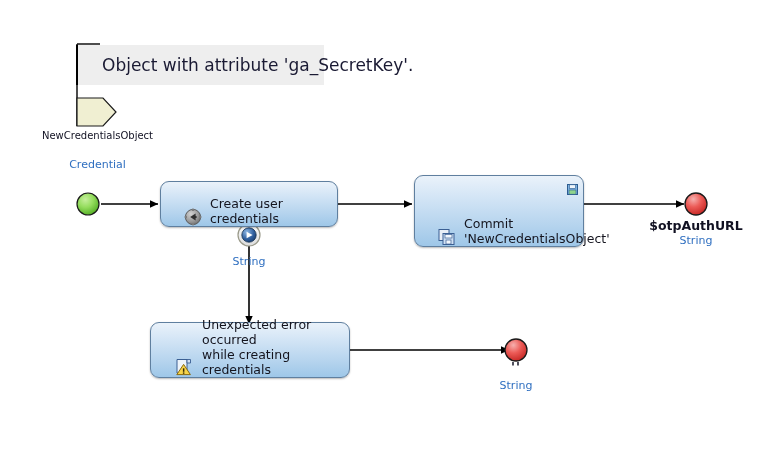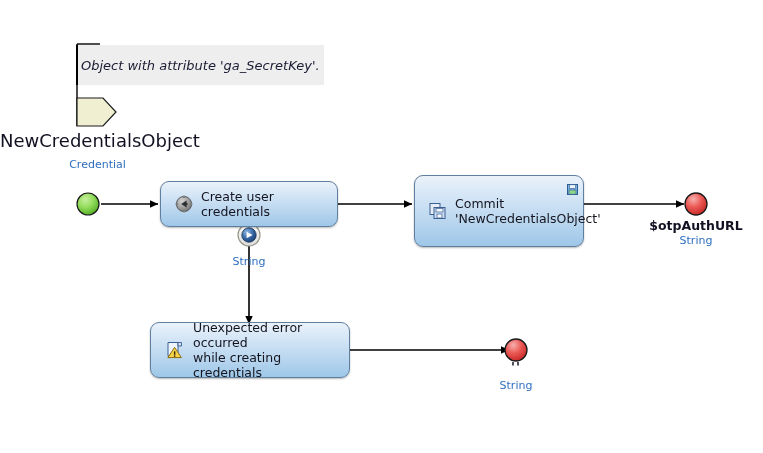--- a/index.html
+++ b/index.html
@@ -35,54 +35,53 @@
     top: 45px;
     width: 248px;
     height: 40px;
     background: #eeeeee;
     border-left: 2px solid #000000;
     box-sizing: border-box;
     display: flex;
     align-items: center;
   }
   .note-text {
-    font-size: 13px;
+    font-size: 17px;
     color: #1a1a33;
-    padding-left: 3px;
-    white-space: nowrap;
-    font-style: italic;
+    padding-left: 24px;
+    white-space: nowrap;
   }
 
   
   .obj-label {
     position: absolute;
     text-align: center;
     white-space: nowrap;
-    font-size: 18px;
+    font-size: 10px;
     color: #111122;
   }
   .obj-type {
     position: absolute;
     text-align: center;
     white-space: nowrap;
     font-size: 11px;
     color: #2f6fc0;
   }
 
   
   .act-box {
     position: absolute;
     box-sizing: border-box;
     border: 1px solid #5f7f9f;
     border-radius: 9px;
     background: linear-gradient(to bottom, #eaf2fa 0%, #d5e6f6 28%, #b6d4ee 70%, #9ec7e8 100%);
     box-shadow: 0 1px 2px rgba(0,0,0,0.28);
     display: flex;
-    align-items: center;
-    padding-left: 14px;
+    align-items: flex-end;
+    padding-left: 23px;
   }
   .act-label {
     font-size: 12.5px;
     color: #14141e;
     line-height: 15px;
     margin-left: 8px;
     white-space: pre-line;
   }
   .corner-badge {
     position: absolute;

